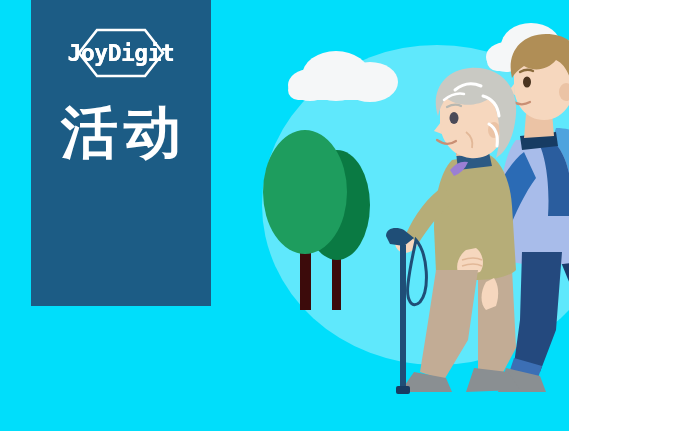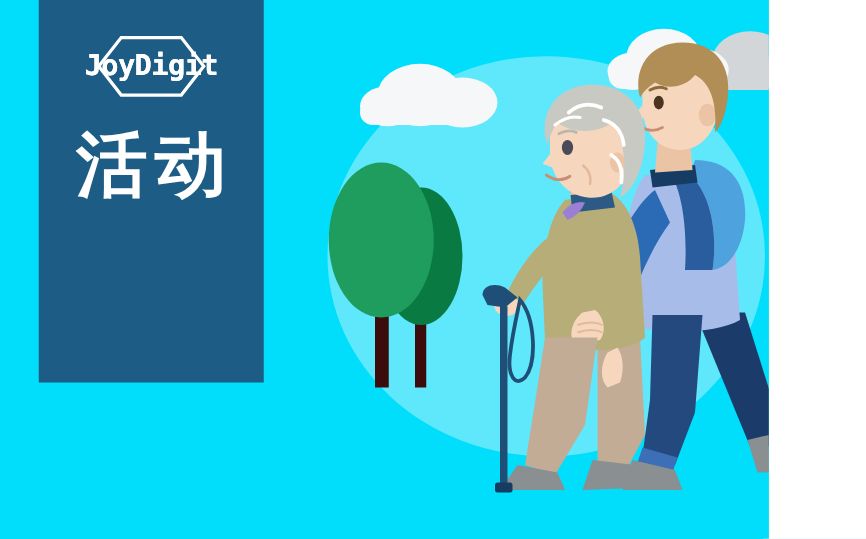--- a/index.html
+++ b/index.html
@@ -1,20 +1,20 @@
 <!DOCTYPE html>
 <html><head>
 <meta charset="utf-8">
 <style>
   html,body{margin:0;padding:0;background:#ffffff;}
   body{font-family:"Liberation Sans","DejaVu Sans",sans-serif;}
 
   #canvas{
     position:relative;
-    width:615px;height:431px;
+    width:569px;height:431px;
     overflow:hidden;
     background:#00DEFB;
   }
 
   
   #illustration{position:absolute;inset:0;}
   #illustration svg{display:block;width:693px;height:431px;}
 
   
   #brand-panel{

